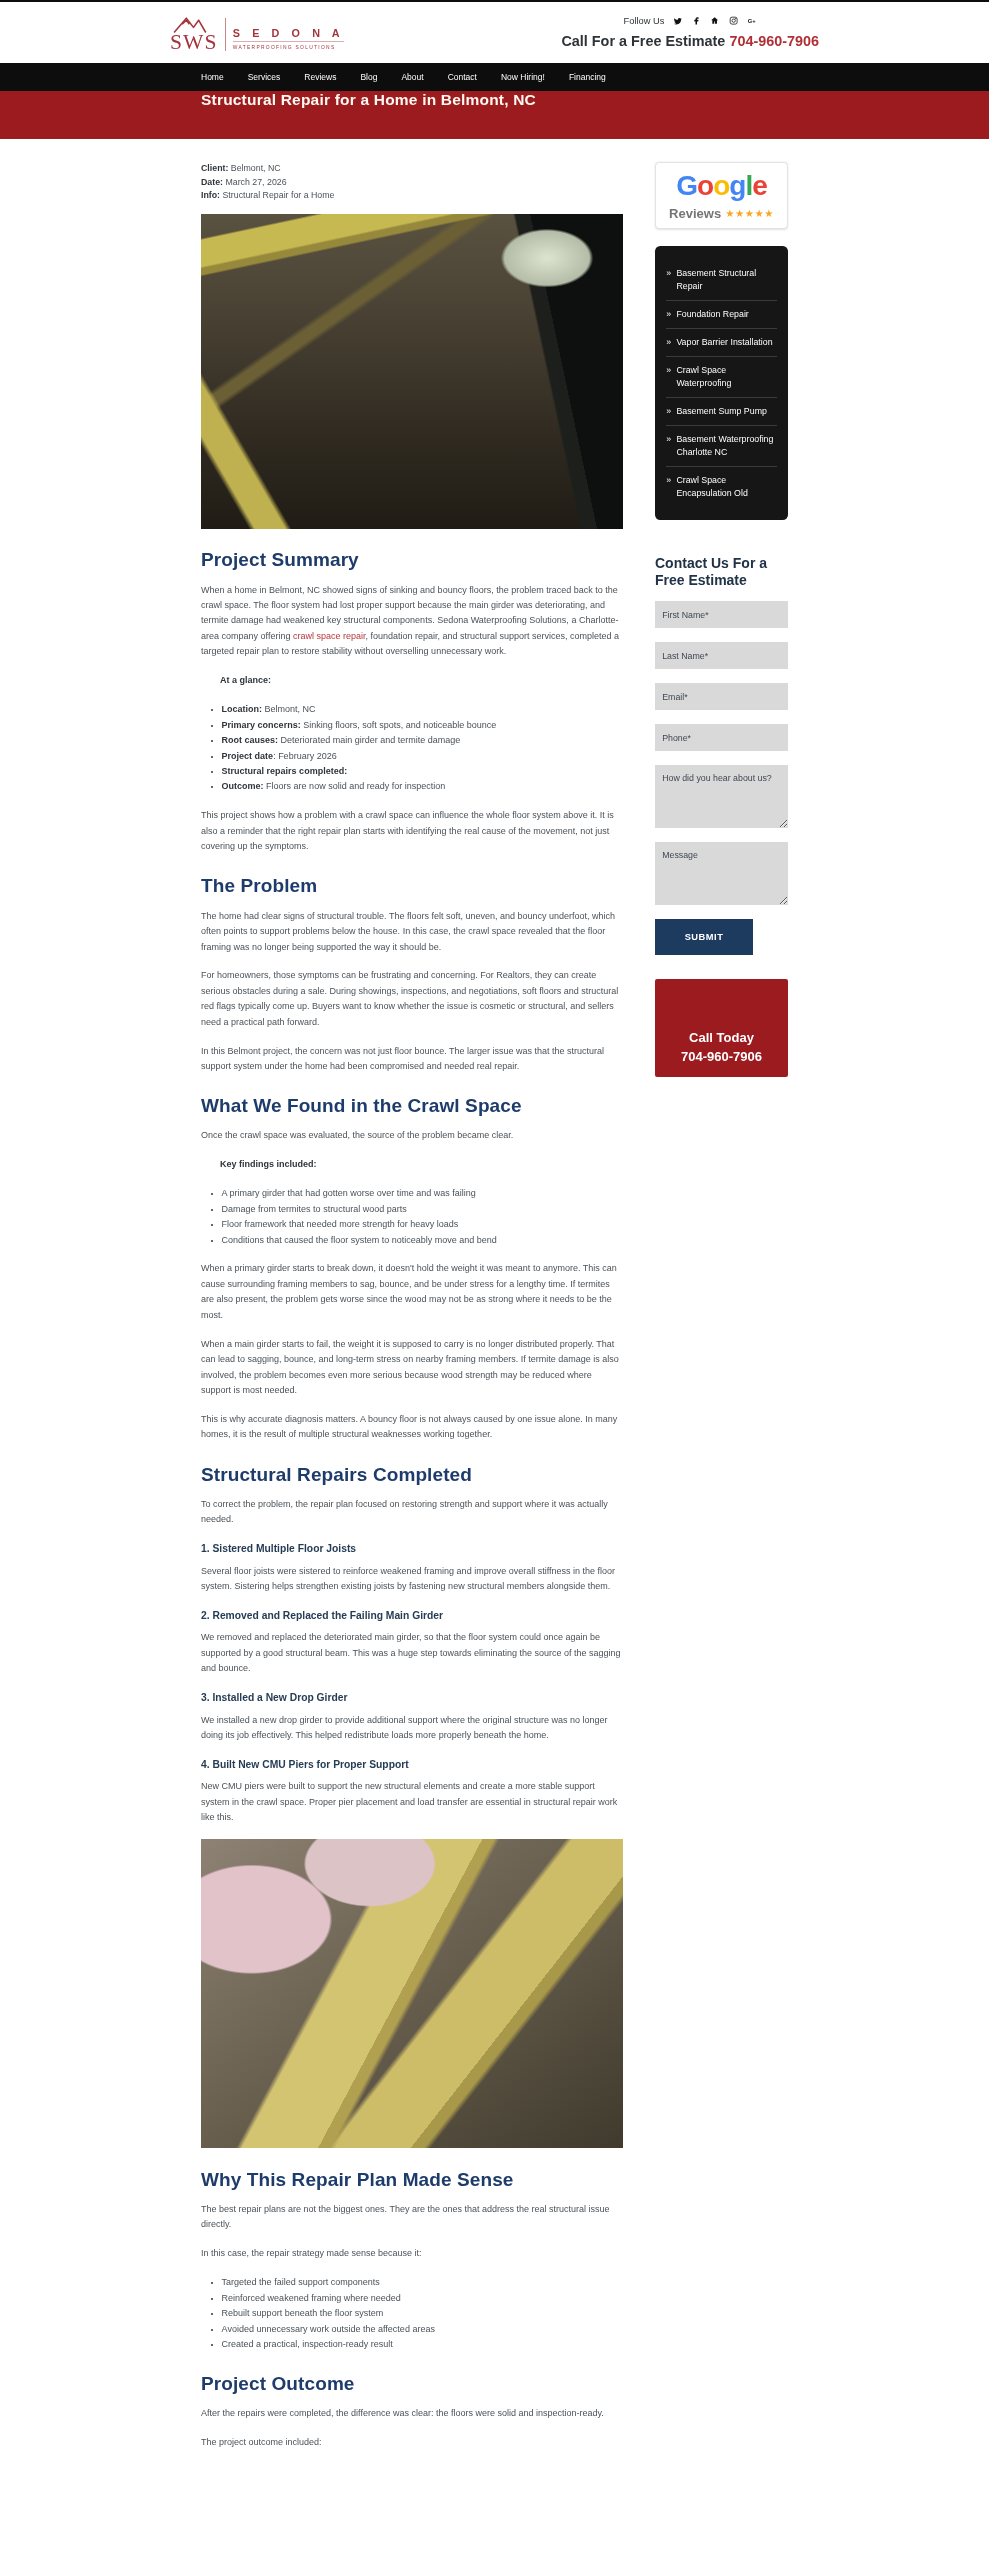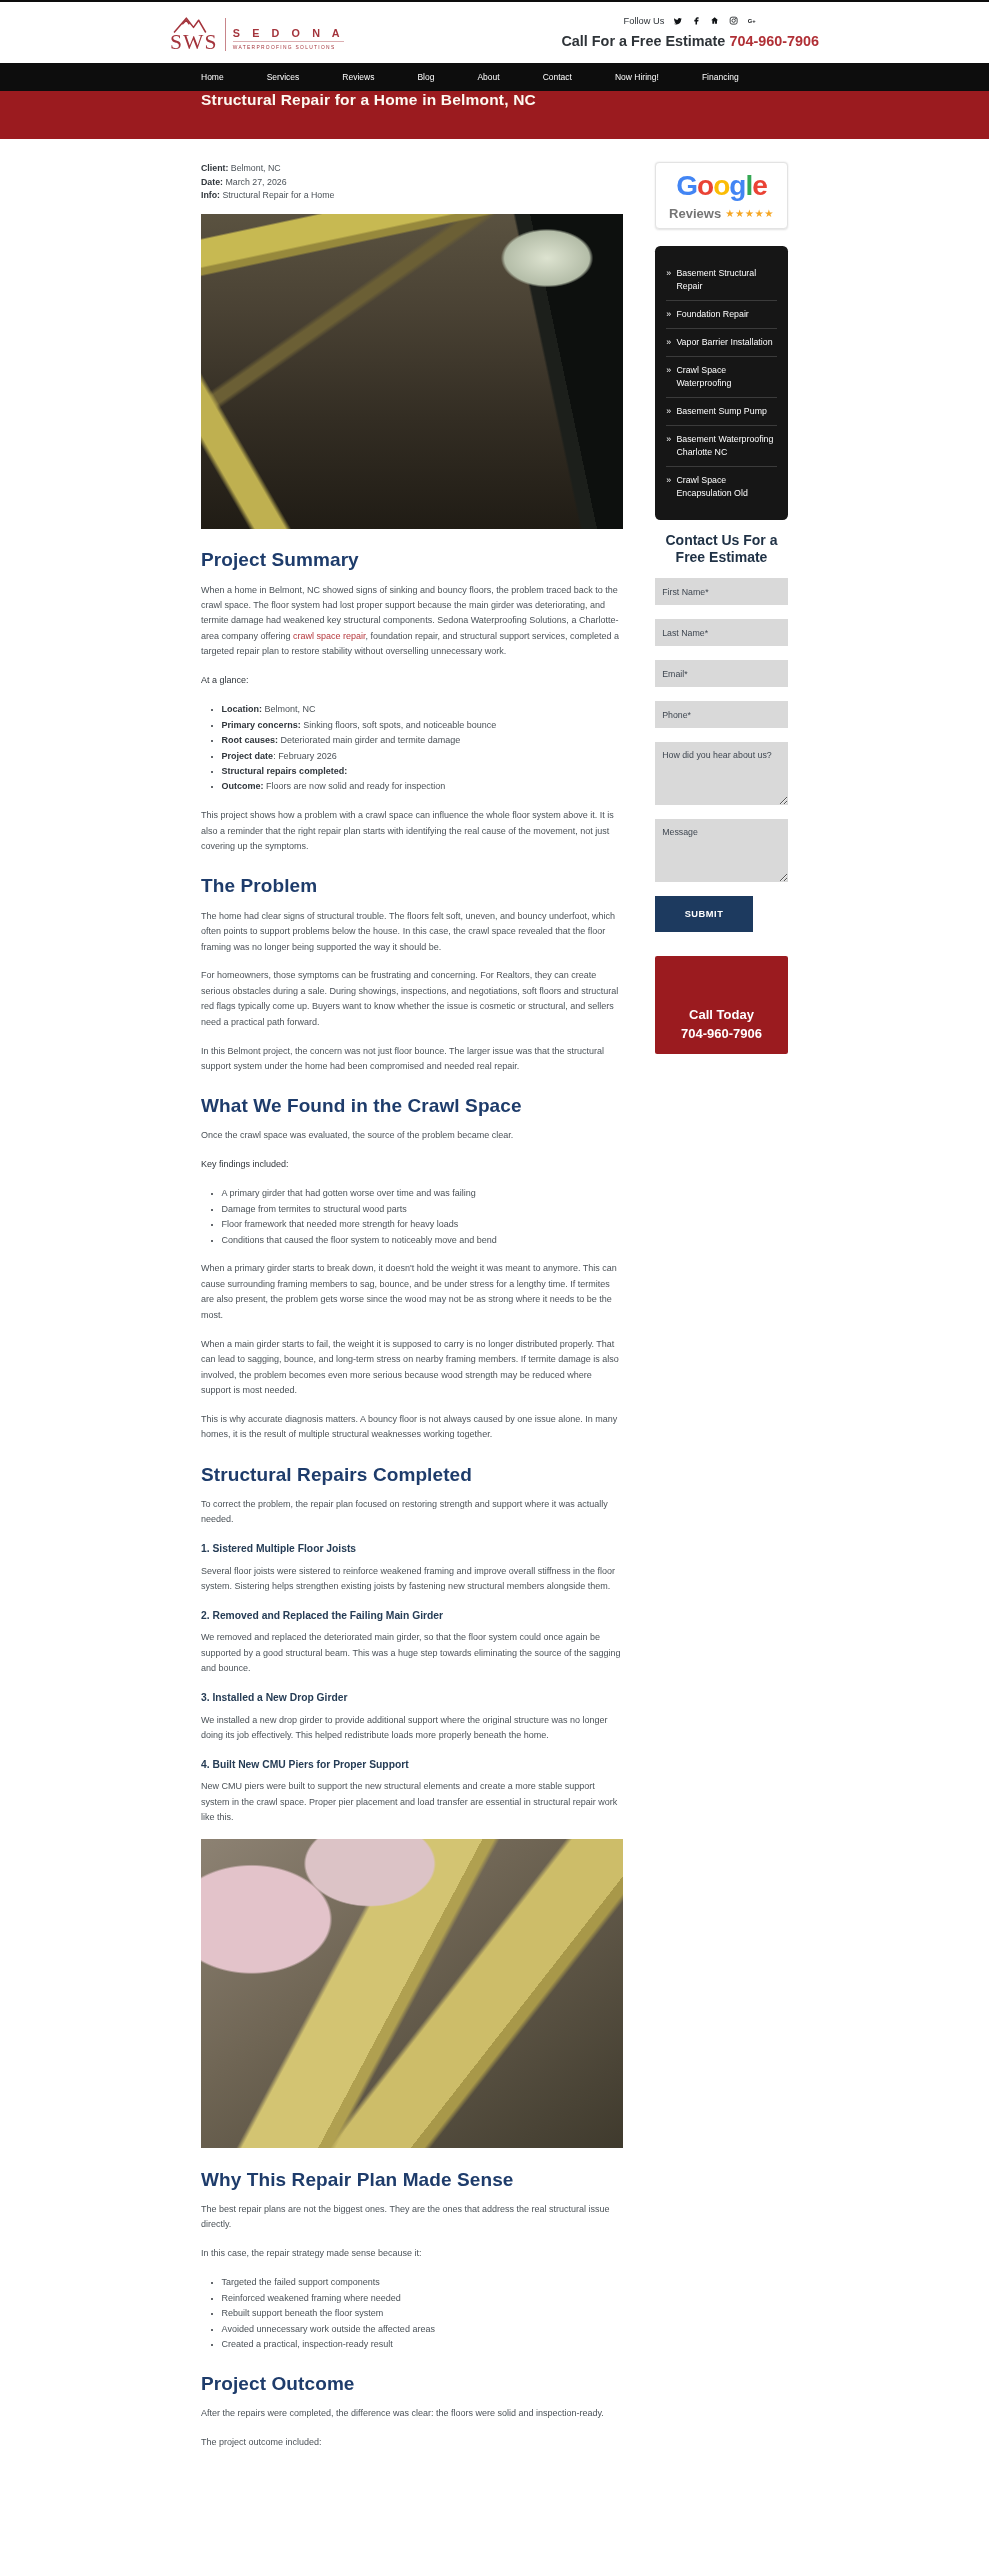--- a/index.html
+++ b/index.html
@@ -22,21 +22,21 @@
   .follow-label { font-size: 9.3px; color: #2e3338; }
   .sicon { display: inline-flex; width: 10.3px; height: 10.3px; align-items: center; justify-content: center; }
   .sicon svg { width: 9.3px; height: 9.3px; fill: #101316; }
   .sicon .stroke { fill: none; stroke: #101316; stroke-width: 2; }
   .gplus-txt { font-size: 15px; font-weight: bold; fill: #101316; }
   .call-row { margin-top: 7.2px; font-size: 14.4px; font-weight: bold; color: #2e3338; }
   .call-row .phone { color: #b02f35; }
 
   
   .mainnav { background: #0d0d0d; height: 28px; }
-  .mainnav .container { display: flex; align-items: center; height: 100%; gap: 43px; }
+  .mainnav .container { display: flex; align-items: center; height: 100%; gap: 24px; }
   .mainnav a { color: #fff; text-decoration: none; font-size: 8.5px; }
 
   
   .hero { background: #9b1b1f; height: 48px; display: flex; }
   .hero h1 { color: #fdf9f1; font-size: 15.5px; font-weight: bold; letter-spacing: 0.2px; }
 
   
   .content { display: flex; justify-content: space-between; padding-top: 23px; padding-bottom: 31px; }
   .maincol { width: 422px; }
   .sidecol { width: 133px; }
@@ -57,21 +57,21 @@
   .photo2 { height: 309px; background:
     radial-gradient(ellipse 144px 98px at 12% 26%, #e3c3ca 0 54%, transparent 56%),
     radial-gradient(ellipse 118px 77px at 40% 8%, #dcc3c6 0 54%, transparent 56%),
     linear-gradient(118deg, transparent 0 34%, #d3c472 35% 48%, #b0a050 48% 50%, transparent 51%),
     linear-gradient(128deg, transparent 0 55%, #cdbd69 56% 68%, #a89849 68% 70%, transparent 71%),
     linear-gradient(to bottom right, #8d8273 0%, #6f6554 40%, #3f3a2d 100%); }
 
   
   .h2art { color: #1e3c6b; font-size: 19px; font-weight: bold; margin: 20.6px 0 11.3px; letter-spacing: 0.1px; }
   .p { font-size: 9px; line-height: 1.72; margin-bottom: 13.4px; }
-  .p.bold { font-weight: normal; color: #2f353b; }
+  .p.bold { font-weight: bold; color: #2f353b; margin-left: 19px; }
   .p a, .li a { color: #b5383d; text-decoration: none; }
   .ul { margin: 0 0 13.4px 20.6px; }
   .ul li { font-size: 9px; line-height: 1.72; list-style: disc; }
   .ul li::marker { color: #2f353b; font-size: 6.7px; }
   .ul b { color: #2f353b; }
   .ul .subul { margin-left: 23px; }
   .ul .subul li { list-style: circle; }
   .h3art { color: #253c55; font-size: 10.3px; font-weight: bold; margin: 15.5px 0 9.3px; }
 
   
@@ -81,21 +81,21 @@
   .gword span:nth-child(4){color:#4285F4}.gword span:nth-child(5){color:#34A853}.gword span:nth-child(6){color:#EA4335}
   .grow2 { margin-top: 5.2px; display: flex; justify-content: center; align-items: center; gap: 4.1px; }
   .grevs { color: #757575; font-size: 13px; font-weight: bold; }
   .gstars { color: #f5a623; font-size: 10.3px; letter-spacing: 0.5px; }
 
   .sidemenu { background: #161616; border-radius: 5.2px; margin-top: 17.5px; padding: 13.4px 11.3px; }
   .sidemenu .mi { display: flex; gap: 5.2px; color: #fff; font-size: 8.8px; line-height: 1.45; padding: 7.2px 0; border-bottom: 0.5px solid rgba(255,255,255,.16); cursor: pointer; }
   .sidemenu .mi:last-child { border-bottom: none; }
   .sidemenu .chev { color: #fff; }
 
-  .contact-h { margin-top: 12px; text-align: center; color: #203246; font-size: 14px; font-weight: bold; line-height: 1.25; }
+  .contact-h { margin-top: 35px; color: #203246; font-size: 14px; font-weight: bold; line-height: 1.25; }
   .cform { margin-top: 11.3px; }
   .cform input, .cform textarea { display: block; width: 100%; background: #d9d9d9; border: none; font-family: "Liberation Sans", sans-serif; font-size: 8.8px; color: #3f4751; padding: 8.2px 7.2px; margin-bottom: 14px; }
   .cform input { height: 27px; }
   .cform textarea { height: 63px; resize: vertical; }
   .cform input::placeholder, .cform textarea::placeholder { color: #3f4751; opacity: 1; }
   .submit-btn { background: #1d3a5f; color: #fff; font-weight: bold; font-size: 9.3px; letter-spacing: 0.5px; border: none; width: 98px; height: 36px; cursor: pointer; }
   .callbox { margin-top: 24px; background: #9b1b1f; border-radius: 2.1px; color: #fff; text-align: center; padding: 13.4px 5.2px; }
   .callbox .l1 { font-size: 13px; font-weight: bold; margin-top: 37px; }
   .callbox .l2 { font-size: 13px; font-weight: bold; margin-top: 4.1px; }
 

